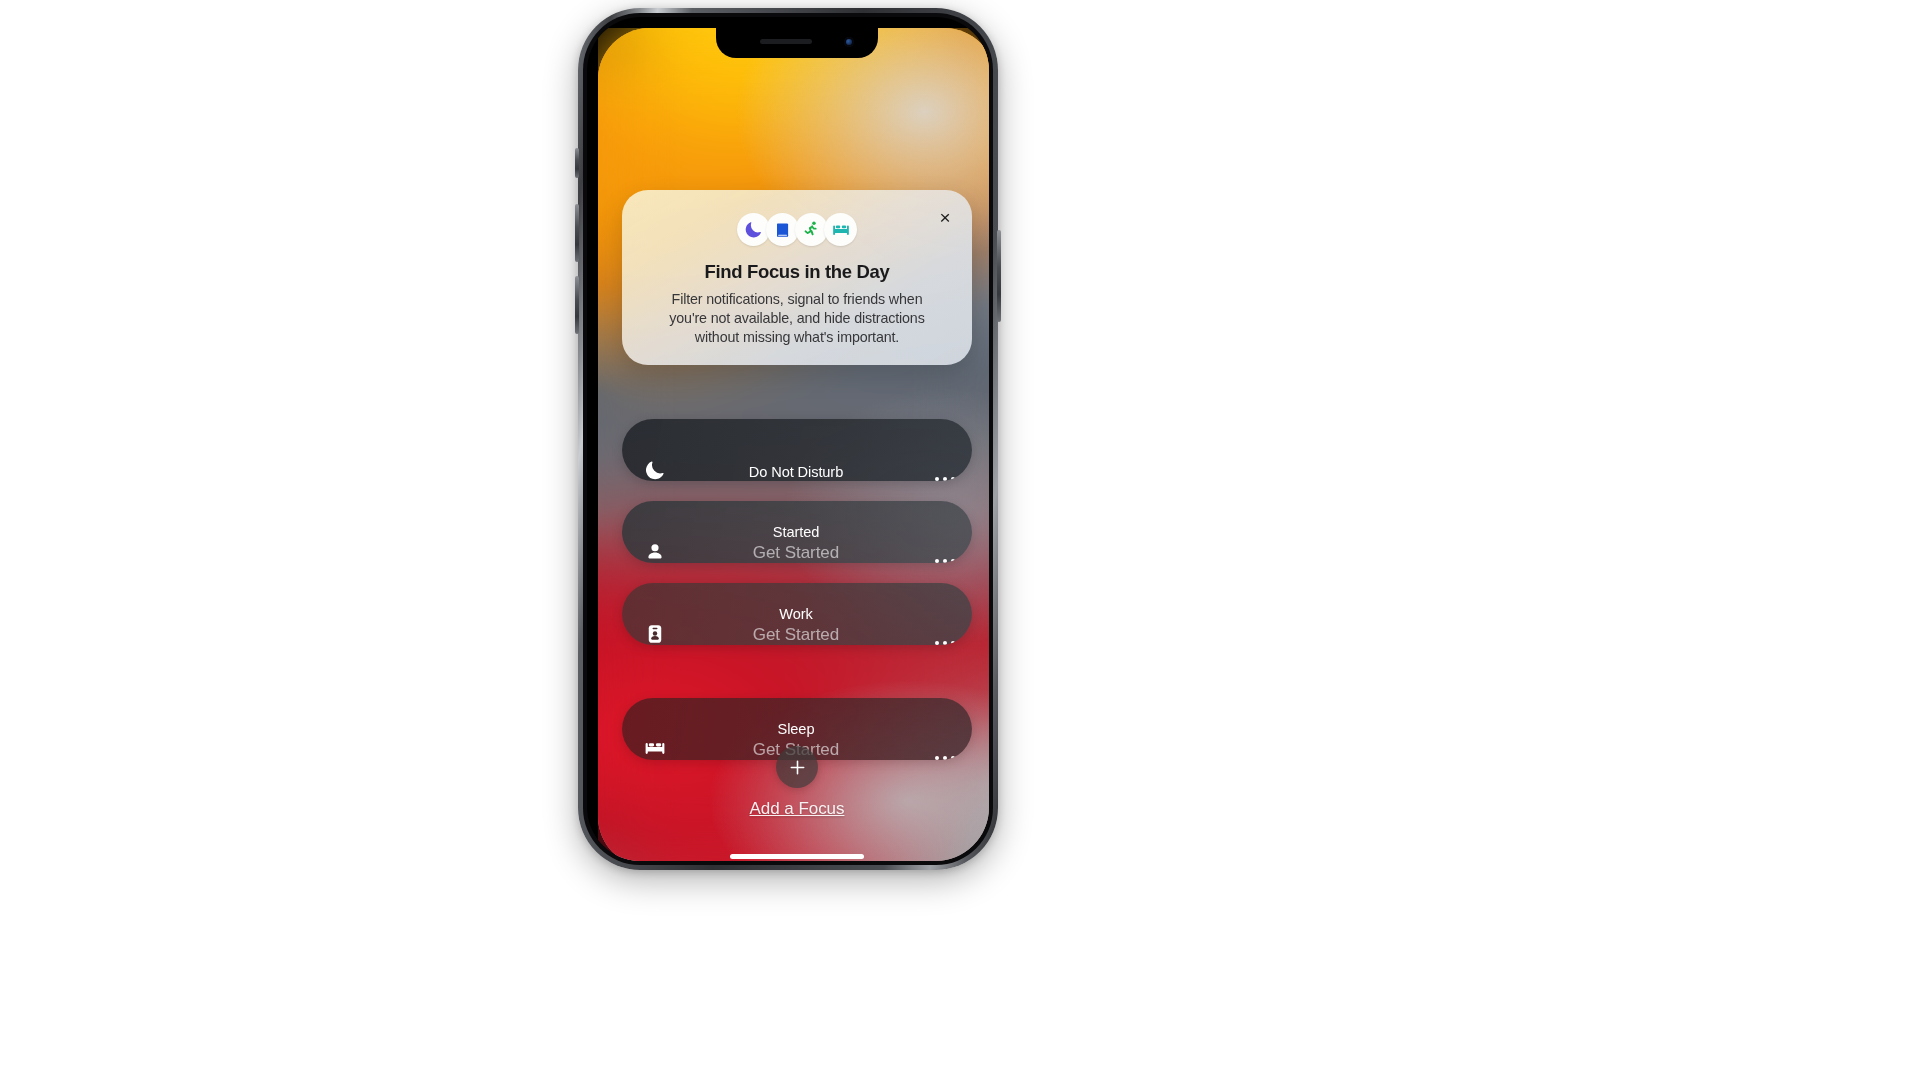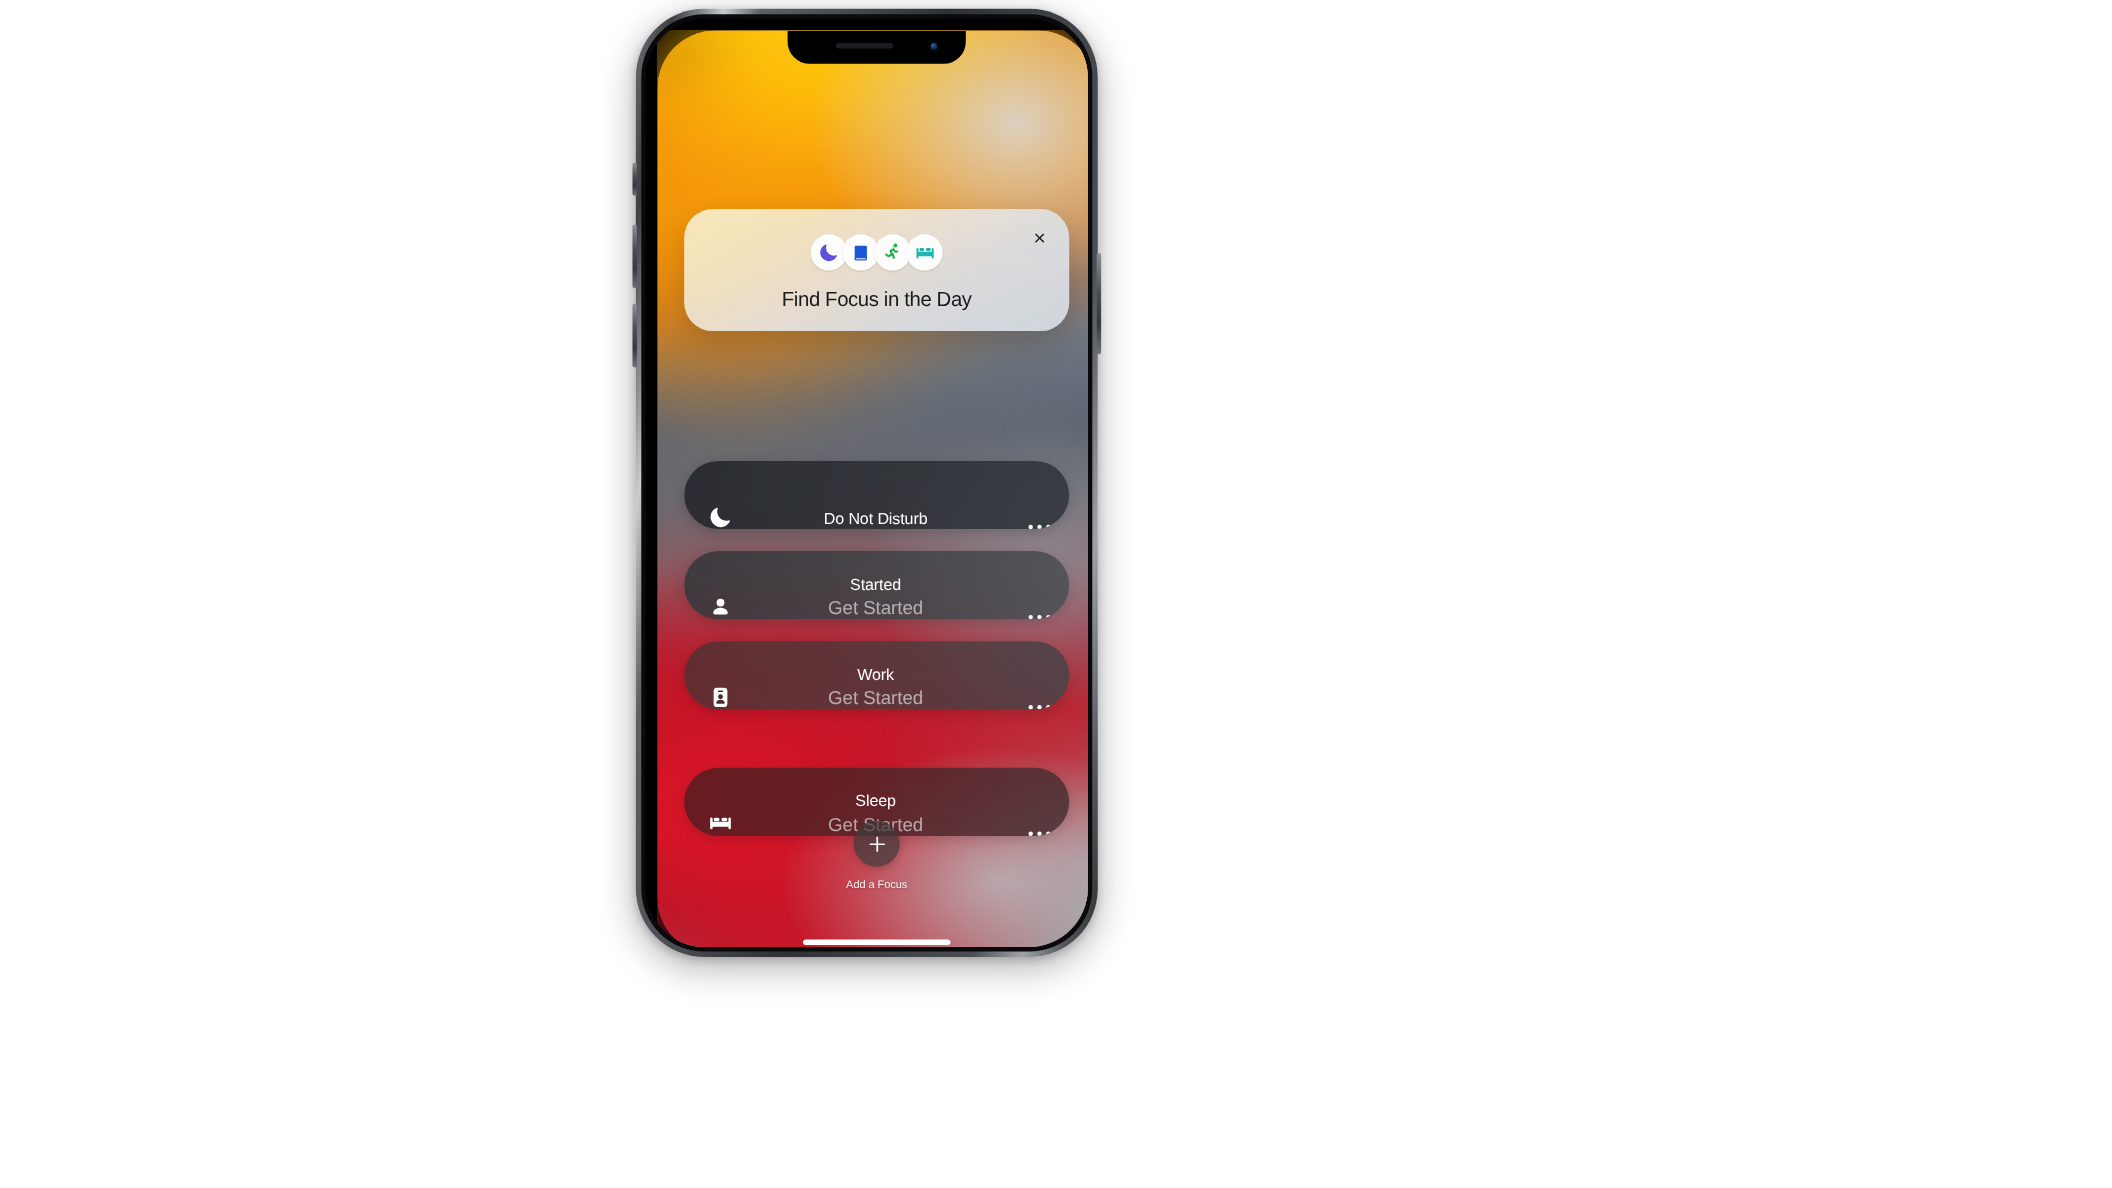--- a/index.html
+++ b/index.html
@@ -208,21 +208,21 @@
     box-shadow: 0 1px 2px rgba(0,0,0,0.10);
     position: relative;
   }
   .icon-pill:first-child { margin-left: 0; }
   .icon-pill svg { display: block; }
 
   .card-title {
     margin: 15px 0 0 0;
     text-align: center;
     font-size: 18.5px;
-    font-weight: normal;
+    font-weight: bold;
     color: #1a1a1c;
     letter-spacing: -0.35px;
   }
   .card-body {
     margin: 7px 30px 0 30px;
     text-align: center;
     font-size: 14.3px;
     line-height: 1.33;
     color: #37373a;
     letter-spacing: -0.15px;
@@ -308,24 +308,25 @@
     background: rgba(62,58,58,0.72);
     display: flex;
     align-items: center;
     justify-content: center;
     cursor: pointer;
     box-shadow: 0 2px 8px rgba(0,0,0,0.18);
   }
   .add-circle svg { display: block; }
   .add-label {
     margin-top: 11px;
-    font-size: 10px;
+    font-size: 17px;
     color: rgba(255,255,255,0.92);
     letter-spacing: -0.05px;
     text-shadow: 0 1px 2px rgba(0,0,0,0.25);
+    text-decoration: underline;
   }
 
   
   .home-indicator {
     position: absolute;
     left: 50%;
     transform: translateX(-50%);
     bottom: 9px;
     width: 134px;
     height: 5px;
@@ -395,20 +396,21 @@
                 <svg width="20" height="20" viewBox="0 0 24 24" aria-hidden="true">
                   <path d="M2.6 7.6a1.1 1.1 0 0 1 2.2 0v3.1h14.4V7.6a1.1 1.1 0 0 1 2.2 0v9.3a1.1 1.1 0 0 1-2.2 0v-1.4H4.8v1.4a1.1 1.1 0 0 1-2.2 0z" fill="#1fb5b0"></path>
                   <rect x="5.8" y="6.6" width="5.3" height="3.4" rx="1.5" fill="#1fb5b0"></rect>
                   <rect x="12.9" y="6.6" width="5.3" height="3.4" rx="1.5" fill="#1fb5b0"></rect>
                 </svg>
               </div>
 
             </div>
 
             <div class="card-title">Find Focus in the Day</div>
+            <div class="card-body">Filter notifications, signal to friends when you're not available, and hide distractions without missing what's important.</div>
           </div>
 
           <div class="focus-row row-dnd">
             <div class="row-icon">
               <svg width="22" height="22" viewBox="0 0 24 24" aria-hidden="true">
                 <path d="M20.5 15.2A9 9 0 0 1 9.3 3.6a.7.7 0 0 0-.95-.8A10 10 0 1 0 21.3 16.1a.7.7 0 0 0-.8-.9z" fill="#ffffff"></path>
               </svg>
             </div>
             <div class="row-labels">
               <div class="row-title">Do Not Disturb</div>

